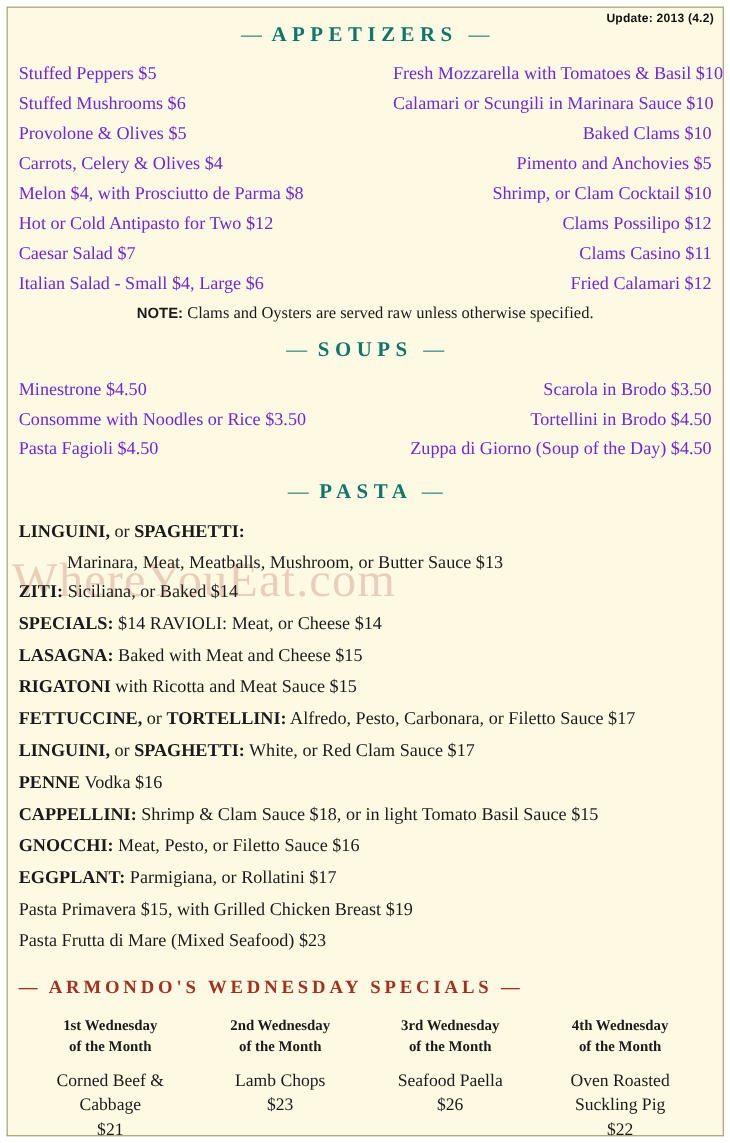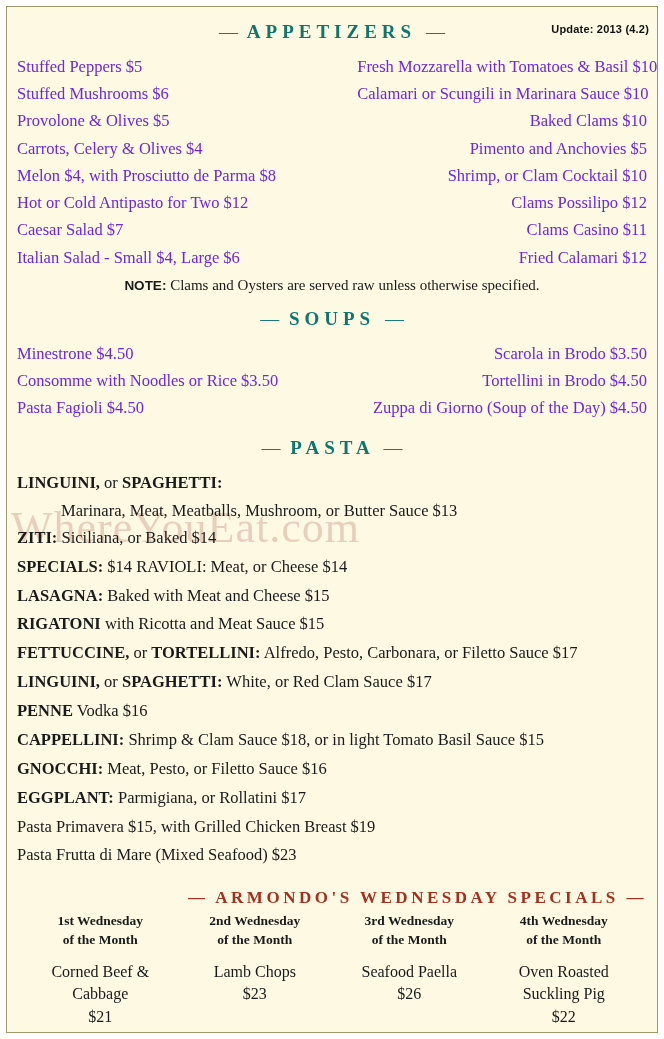--- a/index.html
+++ b/index.html
@@ -30,21 +30,21 @@
     font-family: "Liberation Serif", serif;
     font-size: 44px;
     color: rgba(160, 60, 50, 0.22);
     letter-spacing: 1px;
     pointer-events: none;
     user-select: none;
   }
   .update {
     position: absolute;
     right: 8px;
-    top: 16px;
+    top: 4px;
     font-family: "Liberation Sans", sans-serif;
     font-size: 11px;
     font-weight: bold;
     color: #111111;
     letter-spacing: 0.2px;
   }
   .content {
     position: relative;
     z-index: 2;
     padding: 0 10px;
@@ -106,26 +106,26 @@
     line-height: 1.75;
   }
   .pasta-row .nm {
     font-weight: bold;
   }
   .pasta-row.indent {
     padding-left: 44px;
     line-height: 1.55;
   }
   .specials-title {
-    text-align: right;
+    text-align: left;
     color: #a4301f;
     font-weight: bold;
     font-size: 17px;
     letter-spacing: 3.5px;
-    margin: 18px 0 4px 0;
+    margin: 18px 0 15px 0;
   }
   .specials {
     display: flex;
     justify-content: space-between;
     text-align: center;
     padding: 0 6px;
   }
   .special {
     width: 25%;
     color: #1a1a1a;

